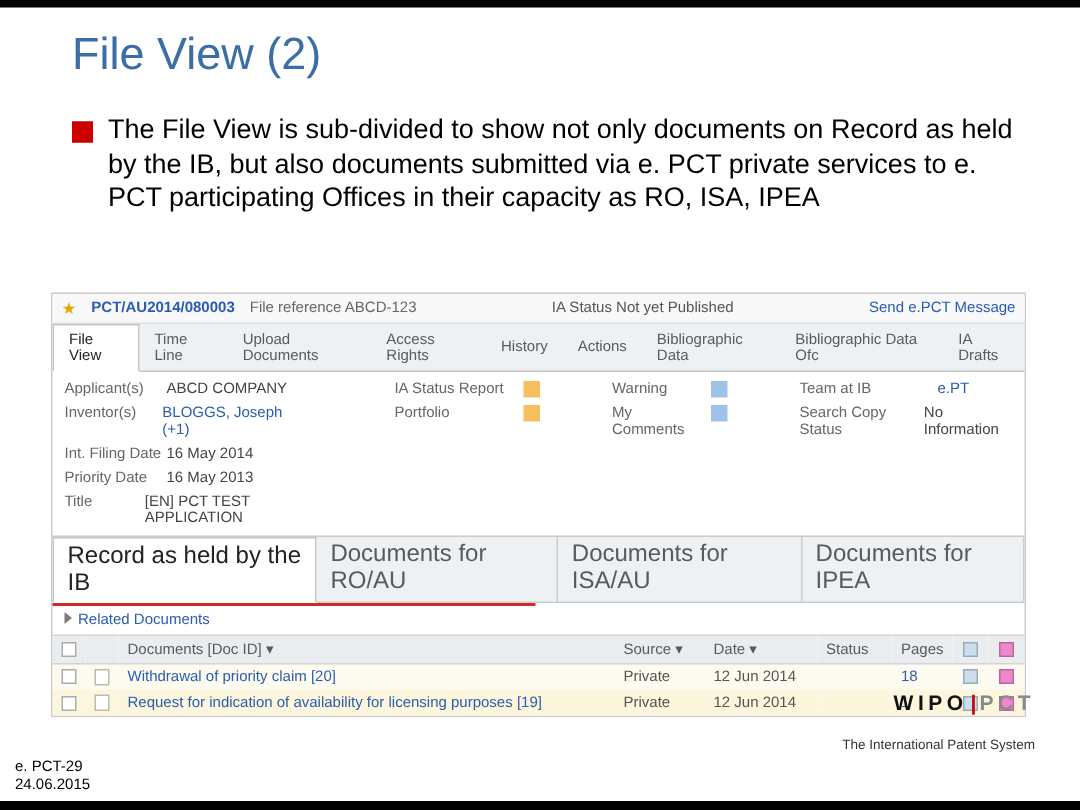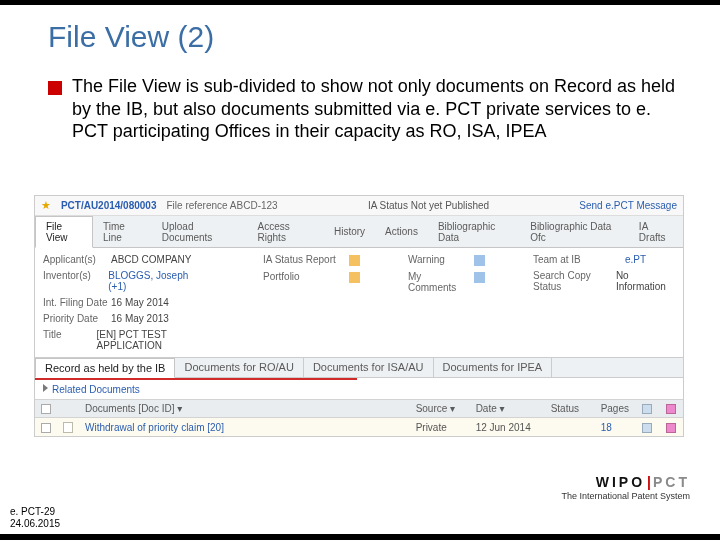--- a/index.html
+++ b/index.html
@@ -48,42 +48,42 @@
   .kv .v { color:#444; }
   .kv .v.link { color:#2a5db0; }
   .infocol2 .row .k { width:84px; }
   .infocol2 .v .chip { display:inline-block; width:11px; height:11px; background:#f4c060; margin-left:2px; vertical-align:middle; }
   .infocol3 .row .k { width:64px; }
   .infocol3 .v .chip { display:inline-block; width:11px; height:11px; background:#9fc2e8; margin-left:2px; vertical-align:middle; }
   .infocol4 .row .k { width:92px; }
   .sub-tabs {
     display:flex; background:#eef1f3; border-top:1px solid #ccc; border-bottom:1px solid #ccc;
   }
-  .sub-tabs .stab { padding:3px 9px; font-size:11px; color:#5a5a5a; border-right:1px solid #ccc;text-align:center;}
+  .sub-tabs .stab { padding:3px 9px; font-size:16px; color:#5a5a5a; border-right:1px solid #ccc;}
   .sub-tabs .stab.active { background:#fff; color:#222; border:1px solid #c5c5c5; border-bottom:1px solid #fff; margin-bottom:-1px;}
   .red-underline { height:2px; background:#d02a2a; width:322px; margin-left:0;}
   .rel { padding:4px 8px; font-size:10px; color:#2a5db0; display:flex; align-items:flex-start; gap:4px;}
   .rel .tri { display:inline-block; width:0;height:0;border-top:4px solid transparent;border-bottom:4px solid transparent;border-left:5px solid #7a7a7a;}
   table.docs { width:100%; border-collapse:collapse; font-size:10px;}
   table.docs th { background:#e9edf0; color:#5a5a5a; font-weight:normal; text-align:left; padding:3px 6px; border-top:1px solid #d3d3d3; border-bottom:1px solid #d3d3d3;}
   table.docs td { padding:3px 6px; color:#555; background:#fdfbef;}
   table.docs tr.r2 td { background:#fbf6dc;}
   table.docs td.link { color:#2a5db0;}
   .cb { display:inline-block; width:10px; height:10px; border:1px solid #aaa; background:#fff; vertical-align:middle;}
   .icon-doc { display:inline-block; width:10px;height:11px; background:#fff; border:1px solid #bba; position:relative; vertical-align:middle;}
   .icon-dl { display:inline-block; width:10px;height:10px; background:#cde; border:1px solid #9ab; vertical-align:middle; margin:0 1px;}
   .icon-del { display:inline-block; width:10px;height:10px; background:#e8c; border:1px solid #b69; vertical-align:middle; margin:0 1px;}
   .footer-right {
     position:absolute; right:30px; bottom:38px; text-align:right;
   }
   .wipo { font-size:14px; letter-spacing:3px; font-weight:bold;}
   .wipo .w { color:#111;}
   .wipo .pipe { color:#c00; letter-spacing:0; margin:0 2px;}
   .wipo .p { color:#8a8a8a;}
-  .tag { font-size:9px; color:#333; line-height:1.1; margin-top:2px;}
+  .tag { font-size:9px; color:#333; line-height:1.1; margin-top:16px;}
   .footer-left {
     position:absolute; left:6px; bottom:8px; font-size:10px; color:#000; line-height:1.2;
     padding:2px 4px;
   }
   .blackbars { position:absolute; left:0; right:0;}
   .bb-top { top:0; height:5px; background:#000;}
   .bb-bot { bottom:0; height:6px; background:#000;}
 </style>
 </head>
 <body>
@@ -208,20 +208,31 @@
       <td><span class="cb"></span></td>
       <td><span class="icon-doc"></span></td>
       <td class="link">Withdrawal of priority claim [20]</td>
       <td>Private</td>
       <td>12 Jun 2014</td>
       <td></td>
       <td class="link">18</td>
       <td><span class="icon-dl"></span></td>
       <td><span class="icon-del"></span></td>
     </tr>
+    <tr class="r2">
+      <td><span class="cb"></span></td>
+      <td><span class="icon-doc"></span></td>
+      <td class="link">Request for indication of availability for licensing purposes [19]</td>
+      <td>Private</td>
+      <td>12 Jun 2014</td>
+      <td></td>
+      <td class="link">1</td>
+      <td><span class="icon-dl"></span></td>
+      <td><span class="icon-del"></span></td>
+    </tr>
   </tbody>
     </table>
 </div>
 
 <div class="footer-right">
   <div class="wipo">
     <span class="w">WIPO</span><span class="pipe">|</span><span class="p">PCT</span>
   </div>
   <div class="tag">The International Patent System</div>
 </div>

